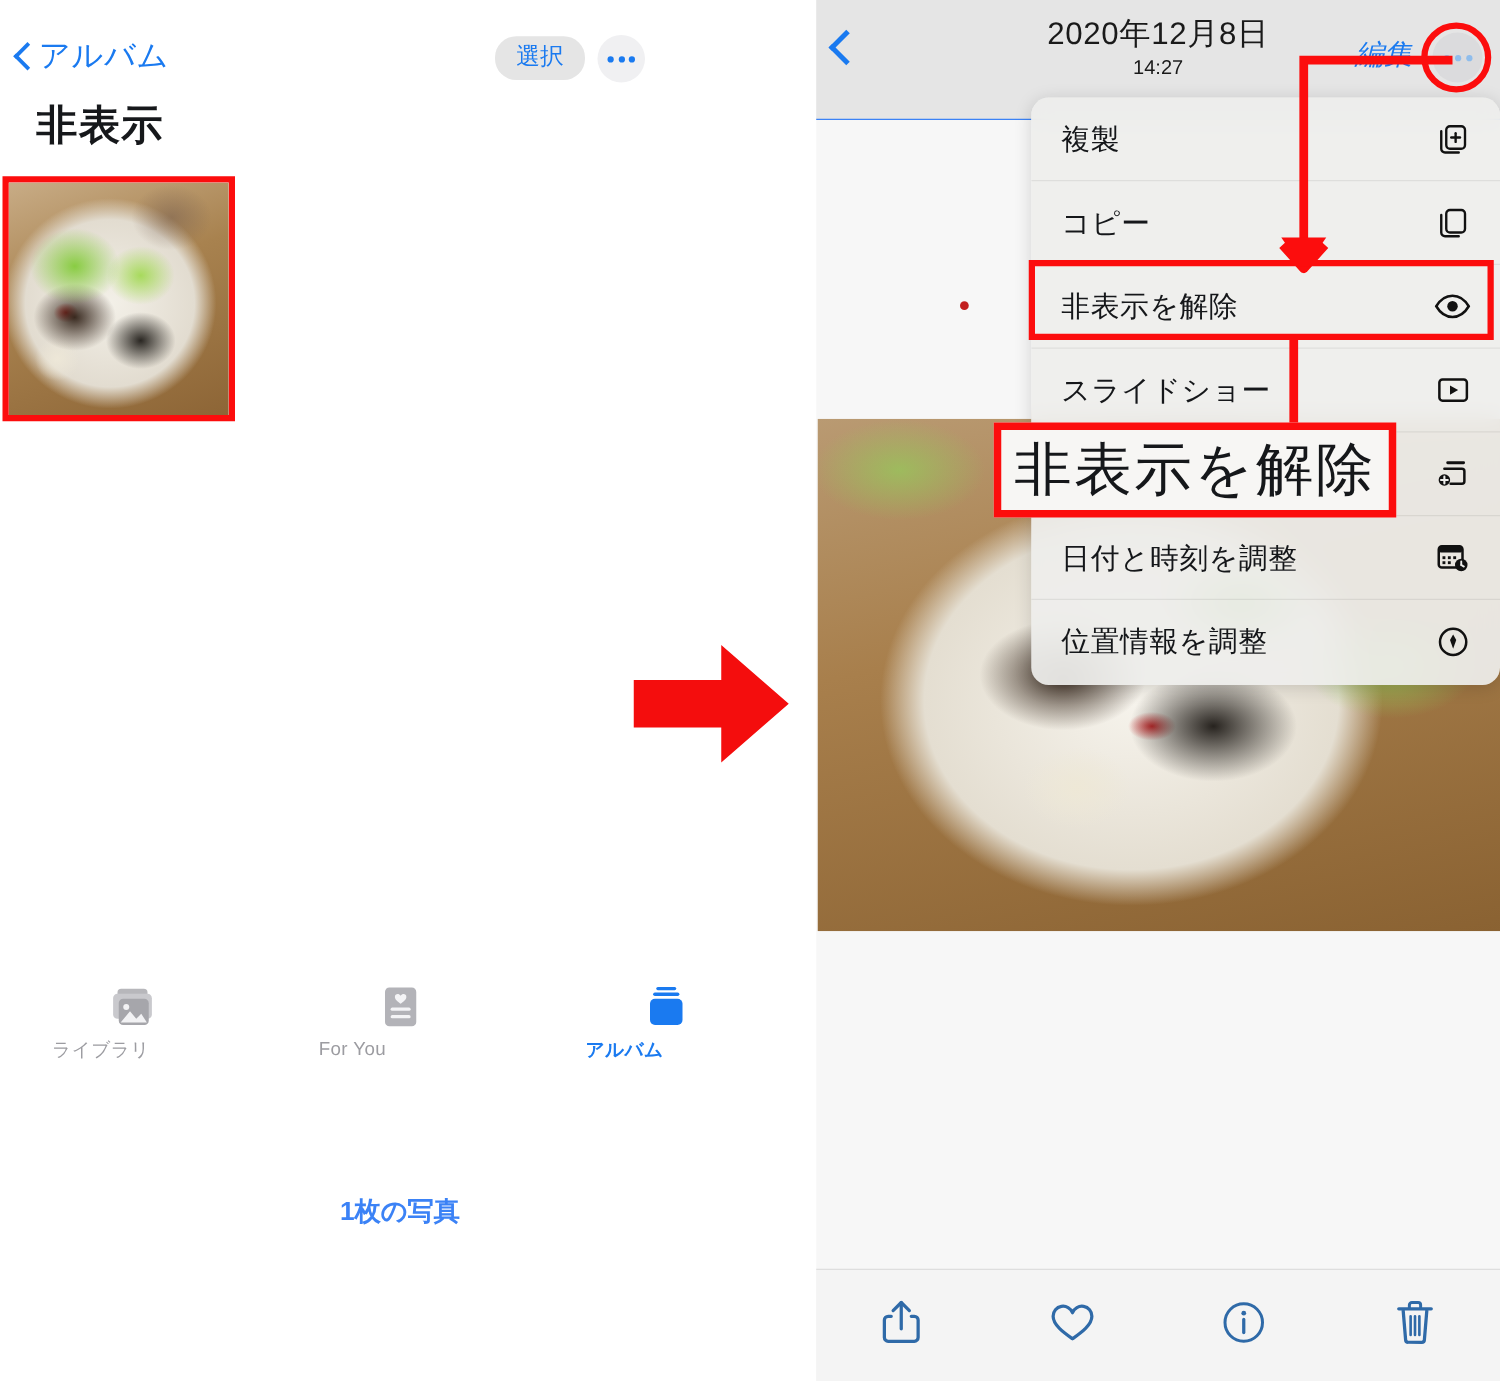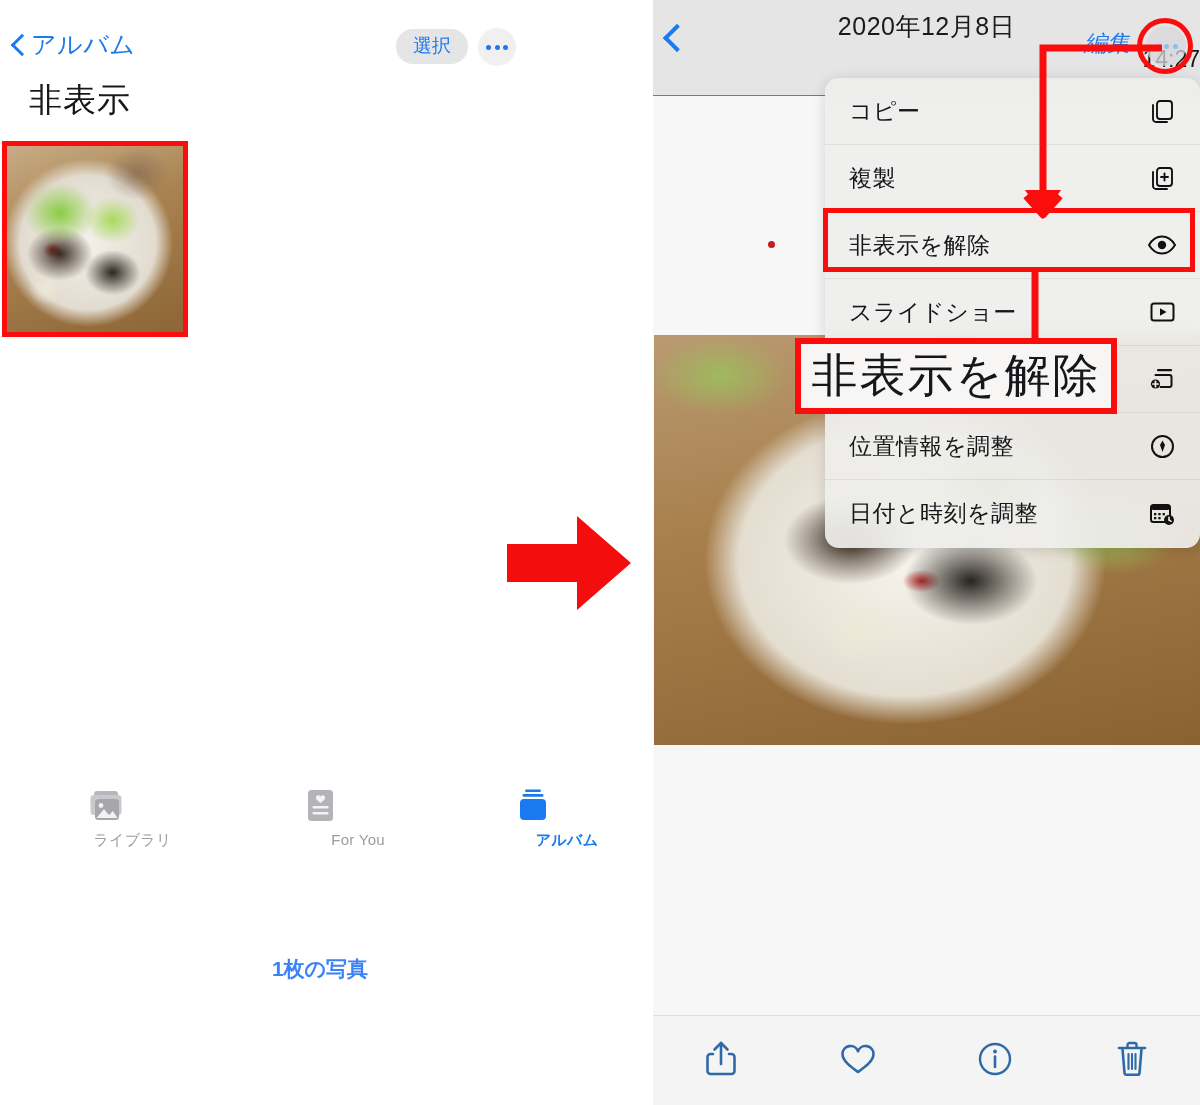--- a/index.html
+++ b/index.html
@@ -44,21 +44,21 @@
     position: absolute; left: 478px; top: 28px;
     width: 38px; height: 38px; border-radius: 50%;
     background: #f0f0f2;
     display: flex; align-items: center; justify-content: center; gap: 3.5px;
   }
   #more-circle-left i {
     width: 5px; height: 5px; border-radius: 50%; background: #1a7af0; display: block;
   }
   #album-title {
     position: absolute; left: 29px; top: 78px;
-    font-size: 33px; font-weight: 400; color: #16181b; letter-spacing: 1px;
+    font-size: 33px; font-weight: 700; color: #16181b; letter-spacing: 1px;
   }
 
   
   #thumb-wrap {
     position: absolute; left: 2px; top: 141px;
     width: 186px; height: 196px;
     border: 5px solid #fc0d0d;
     overflow: hidden;
   }
   .foodphoto {
@@ -78,21 +78,21 @@
     position: absolute; left: 0; top: 955px; width: 640px;
     text-align: center; font-size: 21px; font-weight: 700; color: #3b82f6;
   }
 
   
   #tabbar {
     position: absolute; left: 0; bottom: 0; width: 640px; height: 95px;
     display: flex; align-items: flex-start; justify-content: space-around;
     padding-top: 8px;
   }
-  .tab { width: 130px; text-align: right; }
+  .tab { width: 130px; text-align: left; }
   .tab .ticon { height: 42px; display: flex; align-items: center; justify-content: center; }
   .tab .tlabel { font-size: 15px; margin-top: 4px; color: #9c9ca1; letter-spacing: .3px; }
   .tab.active .tlabel { color: #1a7af0; font-weight: 700; }
 
   
   #right-panel {
     position: absolute; left: 653px; top: 0;
     width: 547px; height: 1105px;
     background: #f7f7f7;
   }
@@ -108,21 +108,21 @@
     width: 16px; height: 16px;
     border-left: 4px solid #1a7af0; border-bottom: 4px solid #1a7af0;
     transform: rotate(45deg);
   }
   #r-date {
     position: absolute; left: 0; top: 10px; width: 547px;
     text-align: center; font-size: 25px; color: #1a1a1a; letter-spacing: .5px;
   }
   #r-time {
     position: absolute; left: 0; top: 46px; width: 547px;
-    text-align: right; font-size: 23px; color: #1a1a1a;
+    text-align: center; font-size: 16px; color: #1a1a1a;
   }
   #r-edit {
     position: absolute; right: 70px; top: 28px;
     font-size: 23px; color: #1a7af0; font-style: italic;
   }
   #r-more {
     position: absolute; right: 14px; top: 26px;
     width: 40px; height: 40px; border-radius: 50%;
     background: rgba(215,215,218,.75);
     display: flex; align-items: center; justify-content: center; gap: 4px;
@@ -282,37 +282,37 @@
     </div>
   </div>
 
   <div id="r-photo">
     <div class="bigfood"></div>
   </div>
 
   <div id="ctx-menu">
 
     <div class="mi">
-      <span class="mlabel">コピー</span>
-      <span class="micon">
-        <svg width="27" height="27" viewBox="0 0 27 27">
-          <rect x="8" y="3" width="15" height="18" rx="3" fill="none" stroke="#111" stroke-width="1.9"></rect>
-          <path d="M18 24H7a3 3 0 0 1-3-3V7" fill="none" stroke="#111" stroke-width="1.9" stroke-linecap="round"></path>
-        </svg>
-      </span>
-    </div>
-
-    <div class="mi">
       <span class="mlabel">複製</span>
       <span class="micon">
         <svg width="27" height="27" viewBox="0 0 27 27">
           <rect x="8" y="3" width="15" height="18" rx="3" fill="none" stroke="#111" stroke-width="1.9"></rect>
           <path d="M18 24H7a3 3 0 0 1-3-3V7" fill="none" stroke="#111" stroke-width="1.9" stroke-linecap="round"></path>
           <line x1="15.5" y1="8.5" x2="15.5" y2="15.5" stroke="#111" stroke-width="1.9" stroke-linecap="round"></line>
           <line x1="12" y1="12" x2="19" y2="12" stroke="#111" stroke-width="1.9" stroke-linecap="round"></line>
+        </svg>
+      </span>
+    </div>
+
+    <div class="mi">
+      <span class="mlabel">コピー</span>
+      <span class="micon">
+        <svg width="27" height="27" viewBox="0 0 27 27">
+          <rect x="8" y="3" width="15" height="18" rx="3" fill="none" stroke="#111" stroke-width="1.9"></rect>
+          <path d="M18 24H7a3 3 0 0 1-3-3V7" fill="none" stroke="#111" stroke-width="1.9" stroke-linecap="round"></path>
         </svg>
       </span>
     </div>
 
     <div class="mi">
       <span class="mlabel">非表示を解除</span>
       <span class="micon">
         <svg width="30" height="22" viewBox="0 0 30 22">
           <path d="M2 11C5.5 5 10 2.5 15 2.5S24.5 5 28 11c-3.5 6-8 8.5-13 8.5S5.5 17 2 11z" fill="none" stroke="#111" stroke-width="2"></path>
           <circle cx="15" cy="11" r="4.2" fill="#111"></circle>
@@ -332,30 +332,20 @@
 
     <div class="mi">
       <span class="mlabel">アルバムに追加</span>
       <span class="micon">
         <svg width="28" height="26" viewBox="0 0 28 26">
           <rect x="9" y="3" width="15" height="2.3" rx="1.1" fill="#111"></rect>
           <path d="M7.5 9h14a2 2 0 0 1 2 2v8a2 2 0 0 1-2 2h-9" fill="none" stroke="#111" stroke-width="2" stroke-linecap="round"></path>
           <circle cx="7.5" cy="18" r="4.6" fill="#111"></circle>
           <line x1="7.5" y1="15.3" x2="7.5" y2="20.7" stroke="#eeeeec" stroke-width="1.7" stroke-linecap="round"></line>
           <line x1="4.8" y1="18" x2="10.2" y2="18" stroke="#eeeeec" stroke-width="1.7" stroke-linecap="round"></line>
-        </svg>
-      </span>
-    </div>
-
-    <div class="mi">
-      <span class="mlabel">位置情報を調整</span>
-      <span class="micon">
-        <svg width="27" height="27" viewBox="0 0 27 27">
-          <circle cx="13.5" cy="13.5" r="10.5" fill="none" stroke="#111" stroke-width="2"></circle>
-          <path d="M13.5 7.5 L16 12 L13.5 19 L11 12 Z" fill="#111"></path>
         </svg>
       </span>
     </div>
 
     <div class="mi">
       <span class="mlabel">日付と時刻を調整</span>
       <span class="micon">
         <svg width="28" height="26" viewBox="0 0 28 26">
           <rect x="3" y="4" width="19" height="17" rx="2.5" fill="none" stroke="#111" stroke-width="2"></rect>
           <rect x="3" y="4" width="19" height="5" rx="2.5" fill="#111"></rect>
@@ -363,20 +353,30 @@
           <rect x="10.3" y="12" width="2.3" height="2.3" fill="#111"></rect>
           <rect x="14.6" y="12" width="2.3" height="2.3" fill="#111"></rect>
           <rect x="6" y="16" width="2.3" height="2.3" fill="#111"></rect>
           <rect x="10.3" y="16" width="2.3" height="2.3" fill="#111"></rect>
           <circle cx="21" cy="19" r="5" fill="#111"></circle>
           <line x1="21" y1="16.2" x2="21" y2="19" stroke="#eeeeec" stroke-width="1.5" stroke-linecap="round"></line>
           <line x1="21" y1="19" x2="23.1" y2="20.3" stroke="#eeeeec" stroke-width="1.5" stroke-linecap="round"></line>
         </svg>
       </span>
     </div>
+
+    <div class="mi">
+      <span class="mlabel">位置情報を調整</span>
+      <span class="micon">
+        <svg width="27" height="27" viewBox="0 0 27 27">
+          <circle cx="13.5" cy="13.5" r="10.5" fill="none" stroke="#111" stroke-width="2"></circle>
+          <path d="M13.5 7.5 L16 12 L13.5 19 L11 12 Z" fill="#111"></path>
+        </svg>
+      </span>
+    </div>
   </div>
 
   <div id="r-toolbar">
     <div class="tbtn">
       <span>
         <svg width="34" height="38" viewBox="0 0 34 38">
           <path d="M17 3 L17 24" stroke="#2f6aa8" stroke-width="2.6" stroke-linecap="round"></path>
           <path d="M10.5 9.5 L17 3 L23.5 9.5" fill="none" stroke="#2f6aa8" stroke-width="2.6" stroke-linecap="round" stroke-linejoin="round"></path>
           <path d="M9 14H6.5a3 3 0 0 0-3 3v14a3 3 0 0 0 3 3h21a3 3 0 0 0 3-3V17a3 3 0 0 0-3-3H25" fill="none" stroke="#2f6aa8" stroke-width="2.6" stroke-linecap="round"></path>
         </svg>

